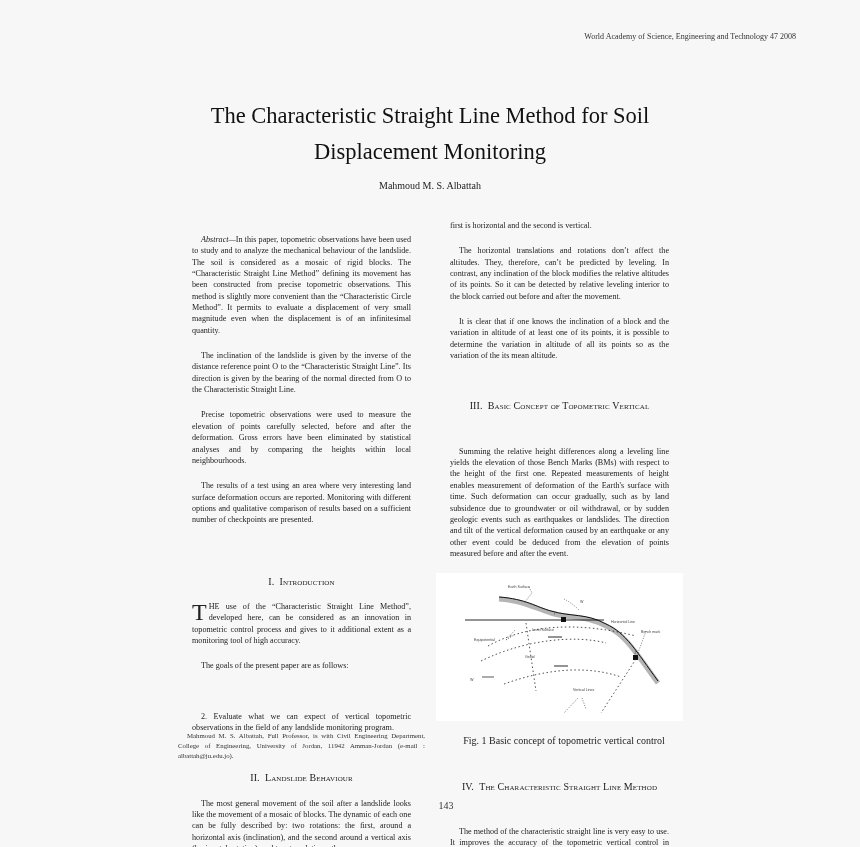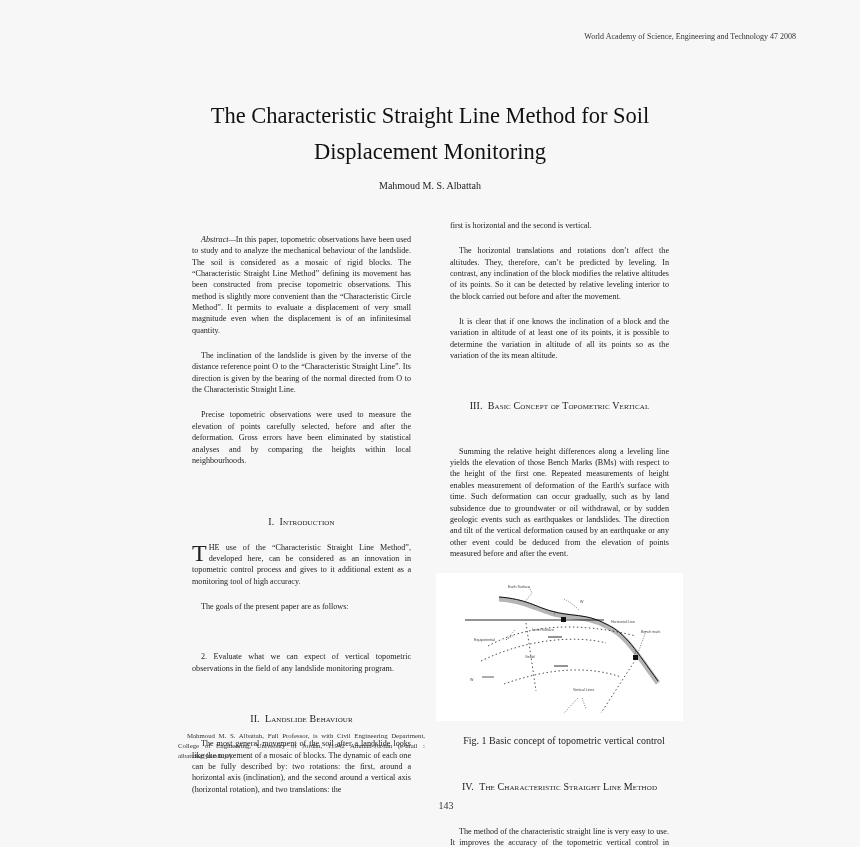--- a/index.html
+++ b/index.html
@@ -73,20 +73,21 @@
 <div class="journal-header">World Academy of Science, Engineering and Technology 47 2008</div>
 
 <div class="title">The Characteristic Straight Line Method for Soil Displacement Monitoring</div>
 
 <div class="author">Mahmoud M. S. Albattah</div>
 
 <div class="col col-left">
   <p><span class="abstract-label">Abstract</span><span class="abstract-label">—</span><span>In this paper, topometric observations have been used to study and to analyze the mechanical behaviour of the landslide. The soil is considered as a mosaic of rigid blocks. The “Characteristic Straight Line Method” defining its movement has been constructed from precise topometric observations. This method is slightly more convenient than the “Characteristic Circle Method”. It permits to evaluate a displacement of very small magnitude even when the displacement is of an infinitesimal quantity.</span></p>
   <p>The inclination of the landslide is given by the inverse of the distance reference point O to the “Characteristic Straight Line”. Its direction is given by the bearing of the normal directed from O to the Characteristic Straight Line.</p>
   <p>Precise topometric observations were used to measure the elevation of points carefully selected, before and after the deformation. Gross errors have been eliminated by statistical analyses and by comparing the heights within local neighbourhoods.</p>
+  <p>The results of a test using an area where very interesting land surface deformation occurs are reported. Monitoring with different options and qualitative comparison of results based on a sufficient number of checkpoints are presented.</p>
   <div class="gap"></div>
   <div class="gap"></div>
   <p class="section-heading"><span>I.</span>&nbsp;&nbsp;<span class="sc">Introduction</span></p>
   <p class="noindent"><span class="dropcap">T</span><span>HE use of the “Characteristic Straight Line Method”, developed here, can be considered as an innovation in topometric control process and gives to it additional extent as a monitoring tool of high accuracy.</span></p>
   <p>The goals of the present paper are as follows:</p>
   <div class="gap"></div>
   <p>2. Evaluate what we can expect of vertical topometric observations in the field of any landslide monitoring program.</p>
   <div class="gap"></div>
   <p class="section-heading"><span>II.</span>&nbsp;&nbsp;<span class="sc">Landslide Behaviour</span></p>
   <p>The most general movement of the soil after a landslide looks like the movement of a mosaic of blocks. The dynamic of each one can be fully described by: two rotations: the first, around a horizontal axis (inclination), and the second around a vertical axis (horizontal rotation), and two translations: the</p>

